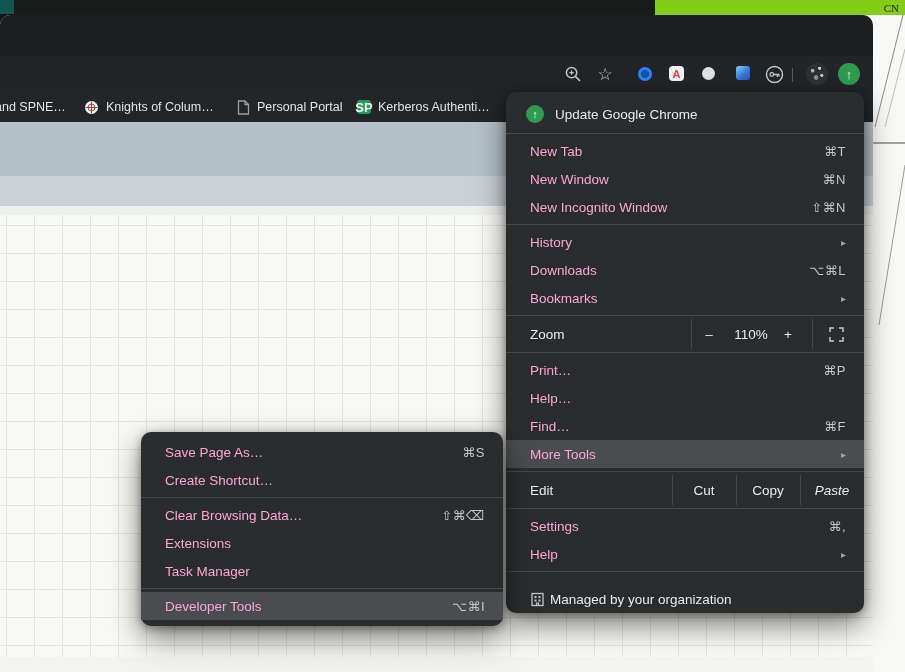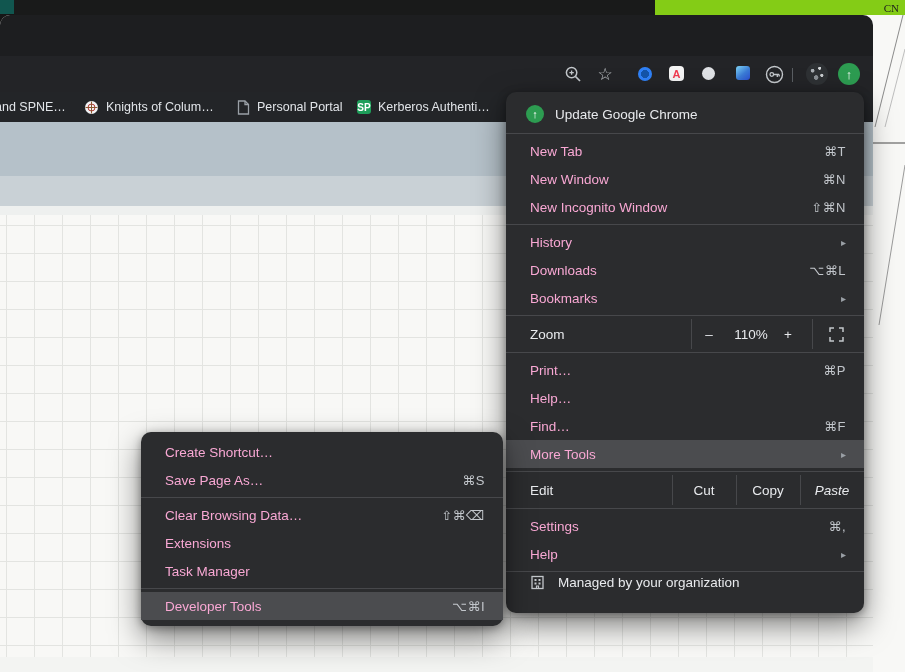--- a/index.html
+++ b/index.html
@@ -50,42 +50,42 @@
      radial-gradient(circle at 62% 24%,#d2d5d8 0 1.2px,transparent 1.8px),
      radial-gradient(circle at 46% 66%,#8a8f94 0 2px,transparent 2.6px),
      radial-gradient(circle at 72% 56%,#c7cacd 0 1.3px,transparent 1.9px),
      #2e3134;}
   .update-btn{width:22px;height:22px;border-radius:50%;background:#2d9c51;color:#fff;
     font-size:13px;font-weight:bold;display:flex;align-items:center;justify-content:center;}
   
   .bm{position:absolute;top:0;height:30px;display:flex;align-items:center;gap:7px;
     color:#e1e4e8;font-size:12.5px;white-space:nowrap;}
   .fav-sp{width:14px;height:14px;border-radius:3px;background:#1e9e5a;color:#fff;
-    font-size:10px;font-weight:bold;display:flex;align-items:center;justify-content:center;}
+    font-size:13px;font-weight:bold;display:flex;align-items:center;justify-content:center;}
   
   .menu{position:absolute;background:#2b2c2e;border-radius:10px;
     box-shadow:0 12px 30px rgba(0,0,0,.5),0 2px 8px rgba(0,0,0,.35);
     padding:6px 0;color:#e8eaed;font-size:13.5px;z-index:40;}
   .main-menu{left:506px;top:92px;width:358px;}
   .sub-menu{left:141px;top:432px;width:362px;z-index:41;}
   .mi{height:28px;display:flex;align-items:center;padding:0 18px 0 24px;box-sizing:border-box;}
   .mi .lbl{color:#f9a8d4;}
   .mi .sc{margin-left:auto;color:#c2c6cb;font-size:13px;letter-spacing:.5px;}
   .mi .chev{margin-left:auto;color:#9aa0a6;font-size:10px;}
   .sep{height:1px;background:#47484b;margin:3px 0;}
   .hl{background:#4b4c4f;}
   .row-update{height:32px;display:flex;align-items:center;padding:0 18px 0 20px;box-sizing:border-box;}
   .upd-ic{width:18px;height:18px;border-radius:50%;background:#2d9c51;color:#fff;font-size:11px;
     font-weight:bold;display:flex;align-items:center;justify-content:center;margin-right:11px;flex:0 0 auto;}
   .row-zoom{height:30px;position:relative;display:flex;align-items:center;padding-left:24px;box-sizing:border-box;}
   .vdiv{position:absolute;top:0;bottom:0;width:1px;background:#47484b;}
   .z-ctl{position:absolute;top:0;height:30px;display:flex;align-items:center;justify-content:center;color:#e8eaed;}
   .row-edit{height:30px;position:relative;display:flex;align-items:center;padding-left:24px;box-sizing:border-box;}
   .e-cell{position:absolute;top:0;height:30px;width:64px;display:flex;align-items:center;justify-content:center;}
-  .row-managed{height:32px;display:flex;align-items:flex-start;padding:0 18px 0 24px;box-sizing:border-box;gap:13px;}
+  .row-managed{height:32px;display:flex;align-items:flex-end;padding:0 18px 0 24px;box-sizing:border-box;gap:5px;}
 </style>
 </head>
 <body>
 
 <div class="teal-corner"></div>
 <div class="desktop-strip"></div>
 <div class="back-window">
   <div class="back-titlebar">
     <span>CN</span>
   </div>
@@ -268,25 +268,25 @@
       <rect x="2" y="1.5" width="11" height="12" fill="none" stroke="#c3c7cb" stroke-width="1.3"></rect>
       <path d="M4.5 4h2v2h-2z M8.5 4h2v2h-2z M4.5 7.5h2v2h-2z M8.5 7.5h2v2h-2z" fill="#c3c7cb"></path>
       <path d="M6.5 13.5v-2.5h2v2.5" fill="none" stroke="#c3c7cb" stroke-width="1.2"></path>
     </svg>
     <span class="lbl">Managed by your organization</span>
   </div>
 </div>
 
 <div class="menu sub-menu">
   <div class="mi">
-    <span class="lbl">Create Shortcut…</span>
-  </div>
-  <div class="mi">
     <span class="lbl">Save Page As…</span>
     <span class="sc">⌘S</span>
+  </div>
+  <div class="mi">
+    <span class="lbl">Create Shortcut…</span>
   </div>
   <div class="sep"></div>
   <div class="mi">
     <span class="lbl">Clear Browsing Data…</span>
     <span class="sc">⇧⌘⌫</span>
   </div>
   <div class="mi">
     <span class="lbl">Extensions</span>
   </div>
   <div class="mi">

